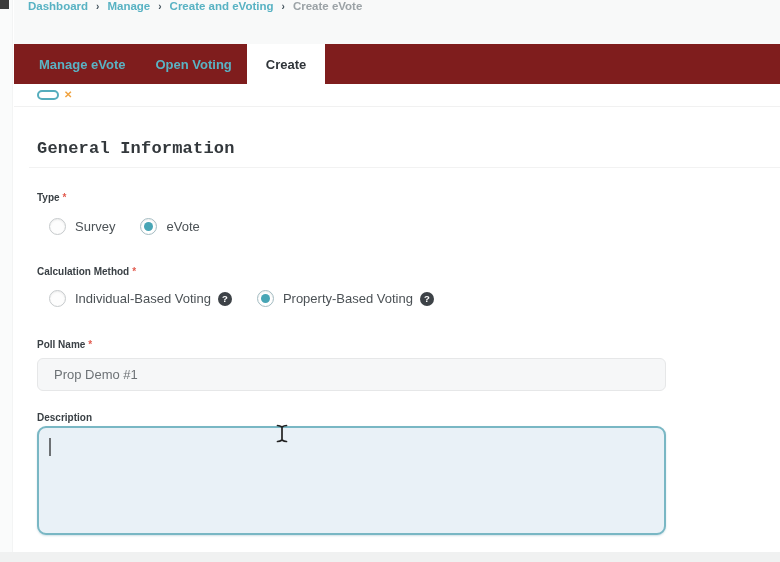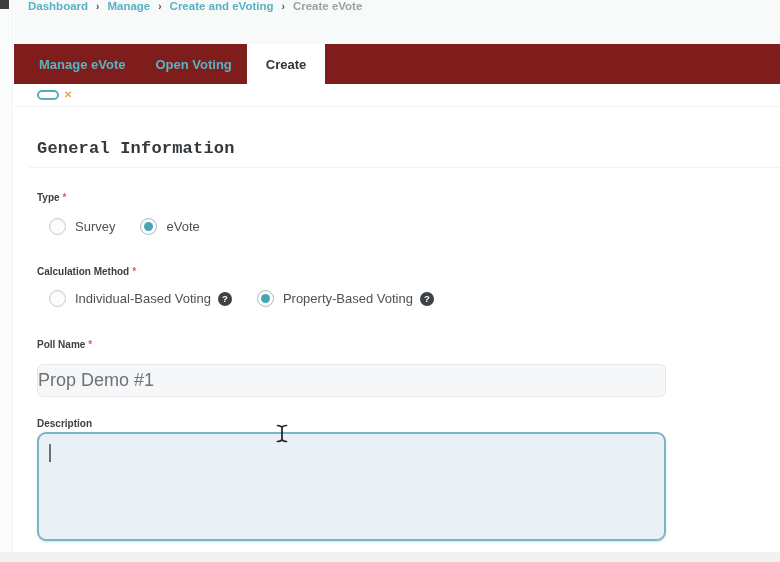--- a/index.html
+++ b/index.html
@@ -78,23 +78,23 @@
   }
   .radio-label { margin-left:9px; font-size:13px; color:#4c5256; }
   .help-icon {
     width:14px; height:14px; border-radius:50%; background:#3d4247;
     color:#ffffff; font-size:9.5px; font-weight:700;
     display:flex; align-items:center; justify-content:center;
     margin-left:7px; flex:0 0 auto; cursor:pointer;
   }
 
   .text-input {
-    margin-top:14px; width:629px; height:33px;
+    margin-top:8px; width:629px; height:33px;
     background:#f6f7f8; border:1px solid #e6e7e8; border-radius:6px;
-    font-size:18px; color:#6d7276;
+    padding-left:16px; font-size:13px; color:#6d7276;
     font-family:"Liberation Sans", sans-serif; outline:none; display:block;
   }
 
   .textarea {
     position:relative; margin-top:3px; width:629px; height:109px;
     background:#e9f1f7; border:2px solid #79b7c4; border-radius:9px;
     box-shadow:0 1px 2px rgba(120,170,185,0.35);
     cursor:text;
   }
   .caret { position:absolute; left:10px; top:10px; width:2px; height:18px; background:#6d7174; }

